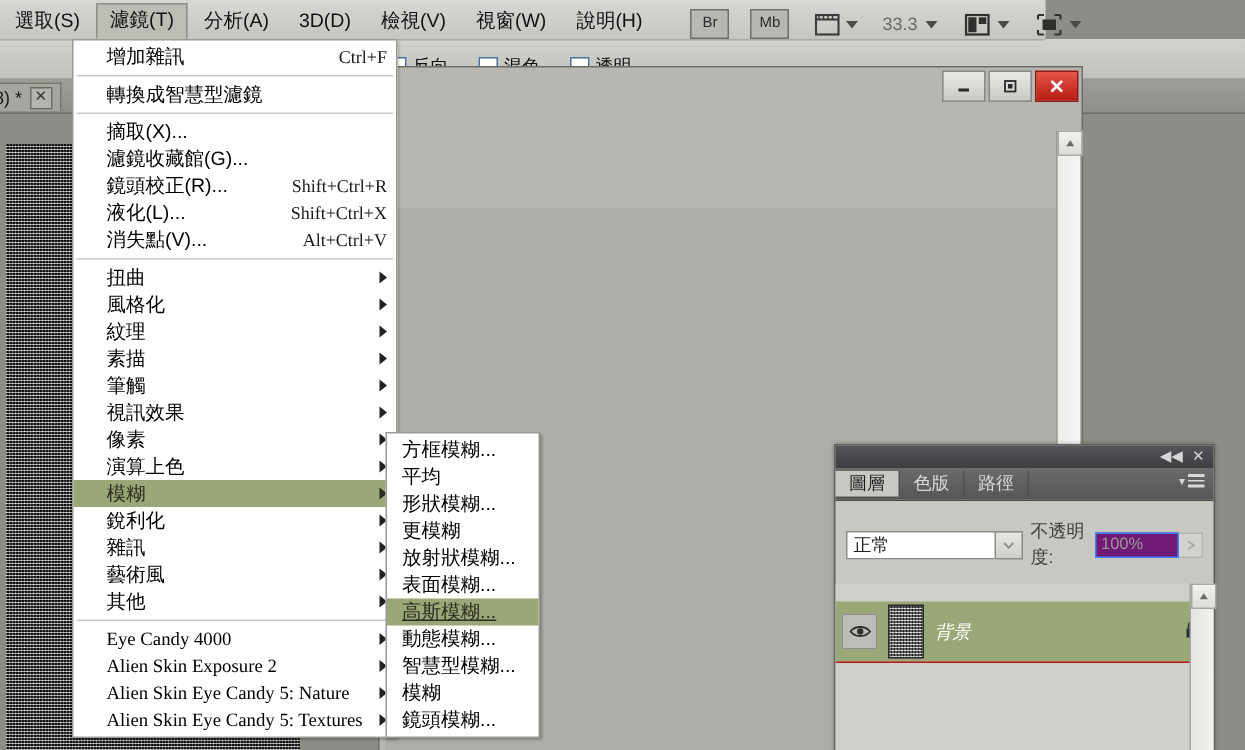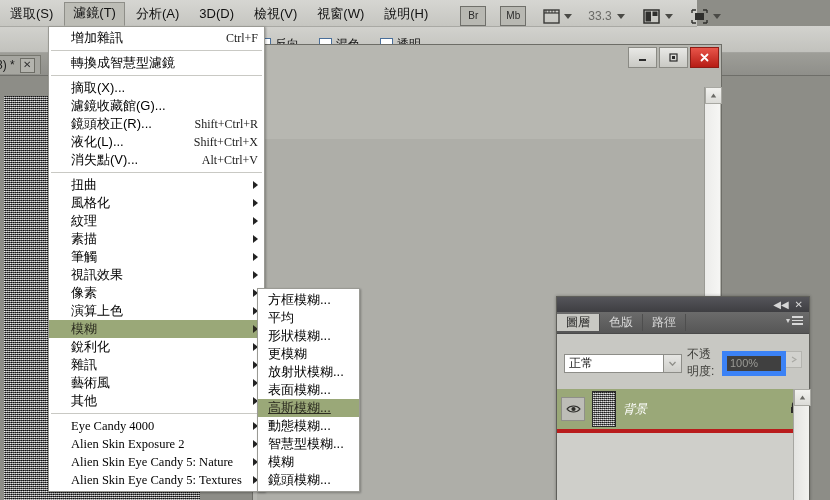--- a/index.html
+++ b/index.html
@@ -170,33 +170,33 @@
   }
   .blendsel{
     width:90px;height:17px;background:#fff;border:1px solid #8d8d88;
     display:flex;align-items:center;padding:0 4px;font-size:12px;color:#222;
   }
   .dd{
     width:17px;height:17px;border:1px solid #8d8d88;border-left:none;
     background:linear-gradient(#e6e6e3,#cfcfcb);display:flex;align-items:center;justify-content:center;
   }
   .numbox{
-    width:48px;height:15px;background:#404040;border:5px solid #3b82f6;
+    width:48px;height:15px;background:#701a75;border:1px solid #3b82f6;
     display:flex;align-items:center;padding:0 3px;font-size:11px;color:#9a9a95;
   }
   .spin{
     width:15px;height:15px;border:1px solid #b4b4af;border-left:none;background:#d2d2ce;
     display:flex;align-items:center;justify-content:center;
   }
   .lockico{width:15px;height:15px;display:flex;align-items:center;justify-content:center;}
 
   .layerlist{position:absolute;left:0;right:0;top:92px;bottom:0;background:#cfcfca;overflow:hidden;}
   .layer{
     height:40px;background:#9aa878;display:flex;align-items:center;gap:7px;padding:0 8px 0 4px;
-    border-bottom:4px solid #b91c1c;position:relative;
+    border-bottom:1px solid #b91c1c;position:relative;margin-top:12px;
   }
   .eye{width:22px;height:22px;display:flex;align-items:center;justify-content:center;
        background:#bdbdb7;border:1px solid #8f8f89;}
   .thumb{
     width:22px;height:34px;border:1px solid #2a2a2a;
     background-color:#8a8a8a;
     background-image:
       repeating-linear-gradient(0deg, rgba(255,255,255,.5) 0 1px, rgba(0,0,0,.5) 1px 2px),
       repeating-linear-gradient(90deg, rgba(255,255,255,.45) 0 1px, rgba(0,0,0,.45) 1px 2px),
       repeating-linear-gradient(45deg, rgba(0,0,0,.3) 0 1px, rgba(255,255,255,.3) 1px 2px);

